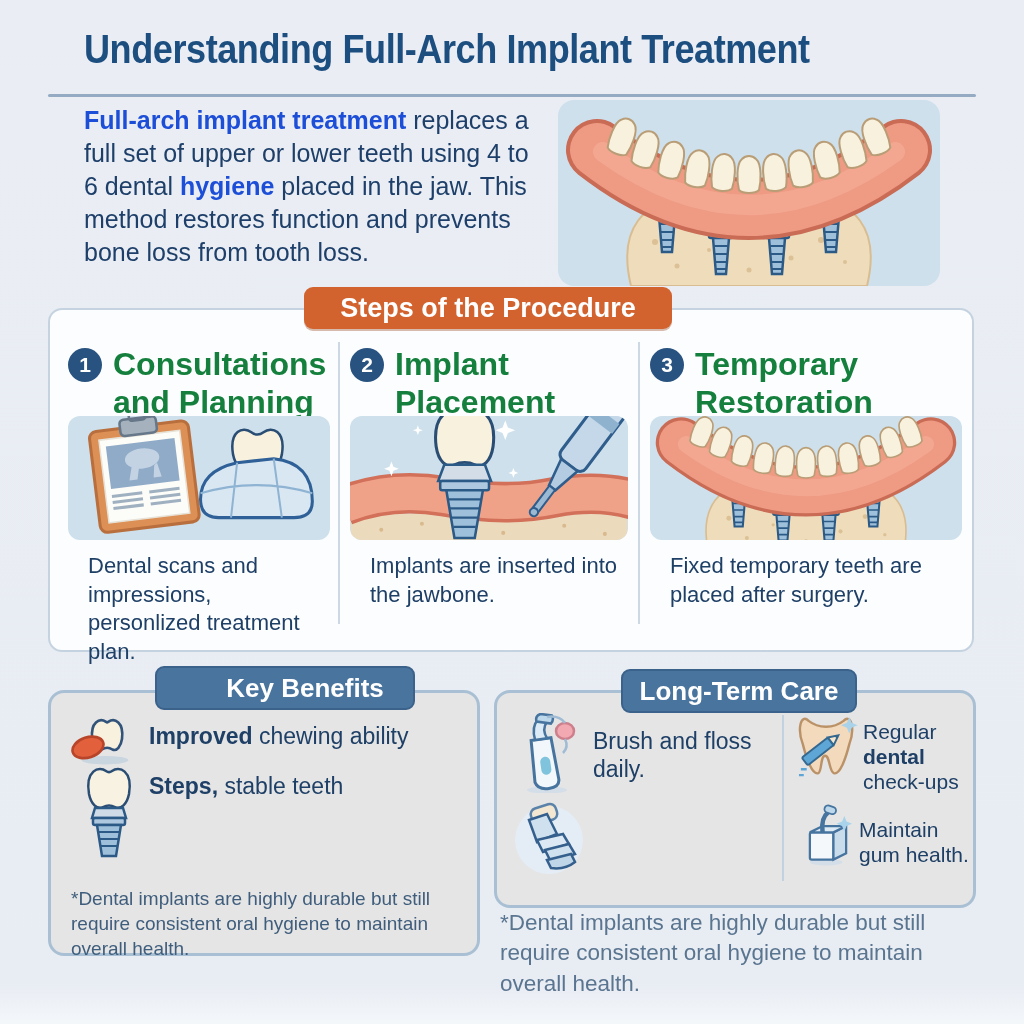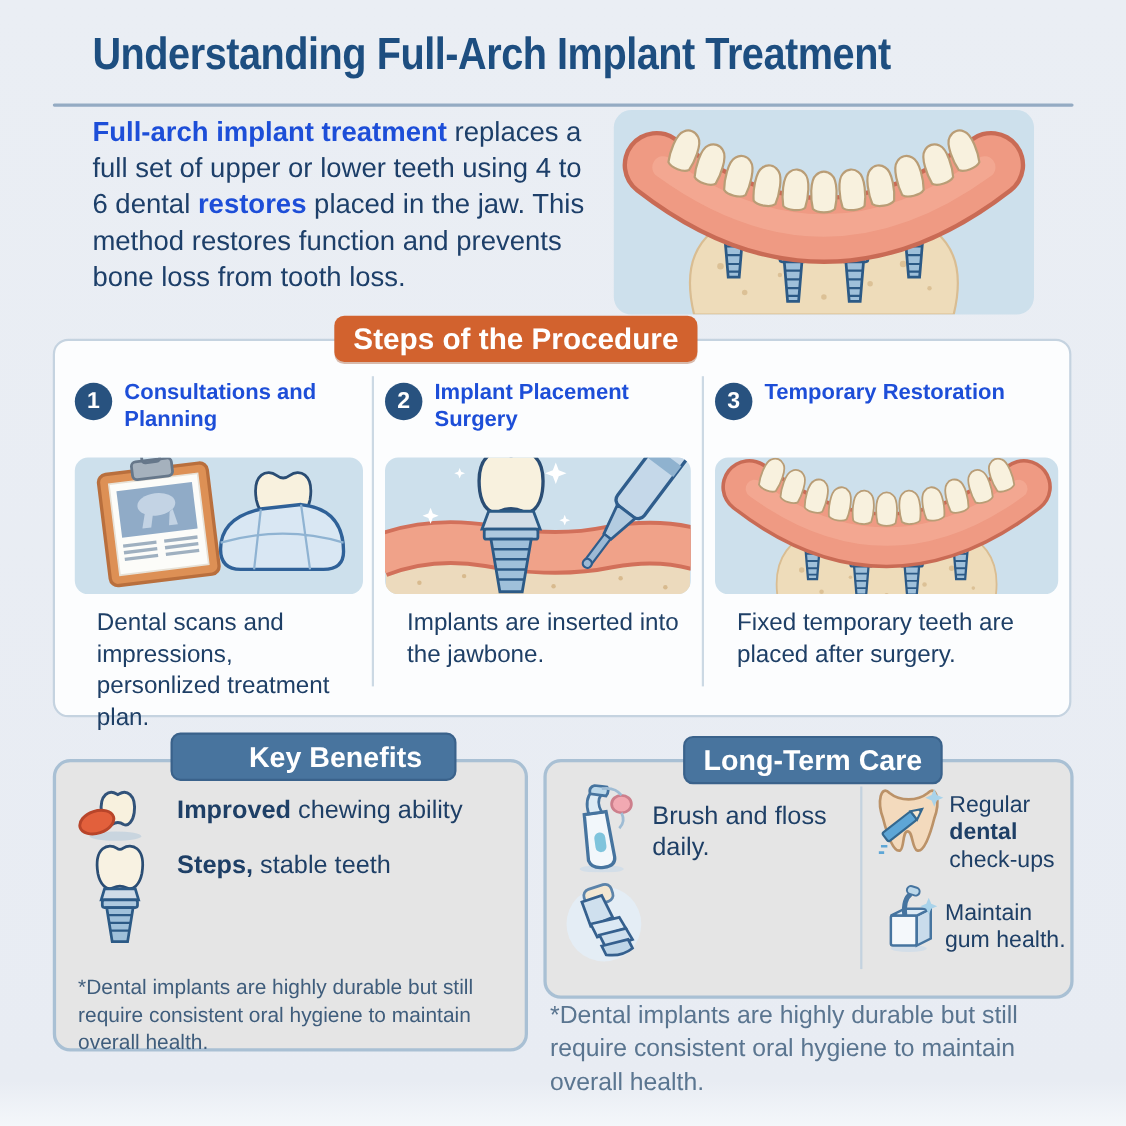--- a/index.html
+++ b/index.html
@@ -15,39 +15,39 @@
   }
   .title-rule{position:absolute;left:48px;width:928px;top:94px;height:3px;background:#94abc3;border-radius:2px;}
   .intro{position:absolute;left:84px;top:104px;width:458px;margin:0;
     font-size:25px;line-height:1.32;color:#1d3f69;}
   .intro strong{color:#1d4ed8;}
   .hero{position:absolute;left:558px;top:100px;width:382px;height:186px;
     background:#cde0ec;border-radius:16px;overflow:hidden;}
   
   .steps-panel{position:absolute;left:48px;top:308px;width:922px;height:340px;
     background:#fcfdfe;border:2px solid #c5d3e0;border-radius:14px;}
-  .steps-banner{position:absolute;left:304px;top:287px;width:330px;height:42px;
+  .steps-banner{position:absolute;left:304px;top:287px;width:368px;height:42px;
     background:#d2622e;border-radius:9px;z-index:3;display:flex;align-items:center;justify-content:center;
     color:#fff;font-weight:bold;font-size:27px;box-shadow:0 2px 0 rgba(150,60,20,.35);}
   .step-divider{position:absolute;top:32px;width:2px;height:282px;background:#ccd9e4;}
   .step-col{position:absolute;top:0;height:100%;}
   .step-head{position:absolute;top:36px;left:0;right:0;display:flex;gap:11px;align-items:flex-start;}
   .step-num{width:34px;height:34px;border-radius:50%;background:#28527f;color:#fff;
     font-weight:bold;font-size:21px;display:flex;align-items:center;justify-content:center;flex:0 0 34px;margin-top:2px;}
-  .step-title{font-size:20px;font-weight:bold;color:#1d4ed8;line-height:1.18;}
+  .step-title{font-size:32px;font-weight:bold;color:#15803d;line-height:1.18;}
   .step-art{position:absolute;top:106px;left:0;right:0;height:124px;background:#cde0ec;border-radius:12px;overflow:hidden;}
   .step-desc{position:absolute;top:242px;left:20px;right:0;margin:0;font-size:22px;line-height:1.3;color:#1e3f66;}
   
   .info-box{position:absolute;background:#e5e5e5;border:3px solid #a9c0d4;border-radius:16px;}
   .section-badge{position:absolute;background:#48749e;border:2px solid #3a628b;border-radius:9px;
     color:#fff;font-weight:bold;font-size:26px;display:flex;align-items:center;justify-content:center;
     height:40px;z-index:3;}
   .kb-box{left:48px;top:690px;width:426px;height:260px;}
   .kb-badge{left:155px;top:666px;width:216px;padding-left:40px;}
-  .kb-row-text{position:absolute;left:98px;font-size:23px;color:#1e3f66;margin-left:12px;}
+  .kb-row-text{position:absolute;left:98px;font-size:23px;color:#1e3f66;}
   .kb-footnote{position:absolute;left:20px;top:174px;width:398px;font-size:19px;line-height:1.32;color:#3f5d7c;}
   .ltc-box{left:494px;top:690px;width:476px;height:212px;}
   .ltc-badge{left:124px;top:-24px;width:232px;}
   .ltc-divider{position:absolute;left:285px;top:22px;width:2px;height:166px;background:#c3d2df;}
   .ltc-text{position:absolute;font-size:23px;line-height:1.22;color:#1e3f66;}
   .ltc-text-r{position:absolute;font-size:21px;line-height:1.2;color:#1e3f66;}
   .bottom-footnote{position:absolute;left:500px;top:908px;width:474px;margin:0;
     font-size:22.5px;line-height:1.35;color:#5a7590;}
   .icon-abs{position:absolute;}
 </style>
@@ -65,21 +65,21 @@
     <path id="tooth" d="M-10,0 C-12,-8 -13,-26 -7,-31 C-3,-35 3,-35 7,-31 C13,-26 12,-8 10,0 C6,4 -6,4 -10,0 Z" fill="#f8f1de" stroke="#b99d76" stroke-width="2"></path>
     <path id="spark" d="M0,-8 L2.2,-2.2 L8,0 L2.2,2.2 L0,8 L-2.2,2.2 L-8,0 L-2.2,-2.2 Z" fill="#ffffff"></path>
   </defs>
 </svg>
 
 <div class="canvas">
 
   <h1 class="title">Understanding Full-Arch Implant Treatment</h1>
   <div class="title-rule"></div>
 
-  <p class="intro"><strong>Full-arch implant treatment</strong><span> replaces a full set of upper or lower teeth using 4 to 6 dental </span><strong>restores</strong><span> placed in the jaw. This method restores function and prevents bone loss from tooth loss.</span></p>
+  <p class="intro"><strong>Full-arch implant treatment</strong><span> replaces a full set of upper or lower teeth using 4 to 6 dental </span><strong>hygiene</strong><span> placed in the jaw. This method restores function and prevents bone loss from tooth loss.</span></p>
 
   <div class="hero">
     <svg viewBox="0 0 380 186" width="100%" height="100%">
       <g id="arch-art">
         <path d="M72,186 C58,128 84,100 135,94 L245,94 C296,100 322,128 308,186 Z" fill="#eedcba" stroke="#d9bd92" stroke-width="2"></path>
         <g fill="#dcc196">
           <circle cx="96" cy="142" r="3"></circle>
             <circle cx="118" cy="166" r="2.5"></circle>
             <circle cx="150" cy="150" r="2"></circle>
           <circle cx="232" cy="158" r="2.5"></circle>

